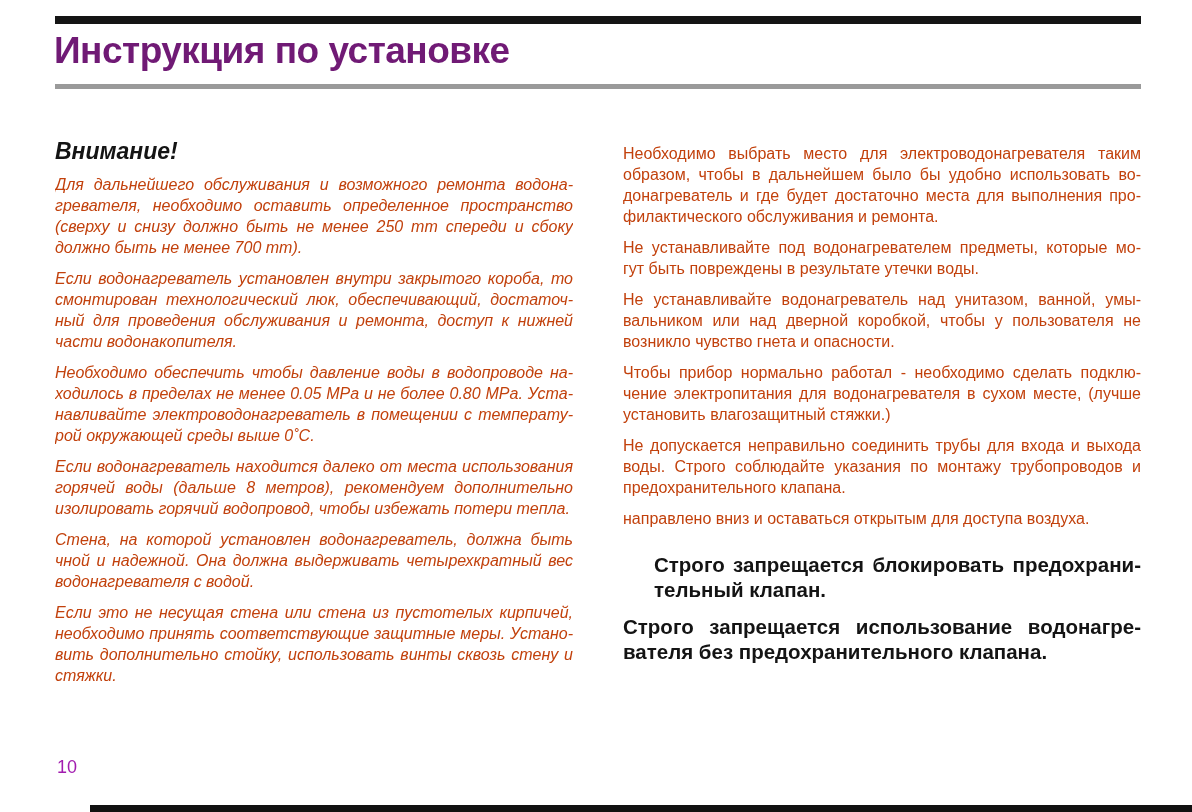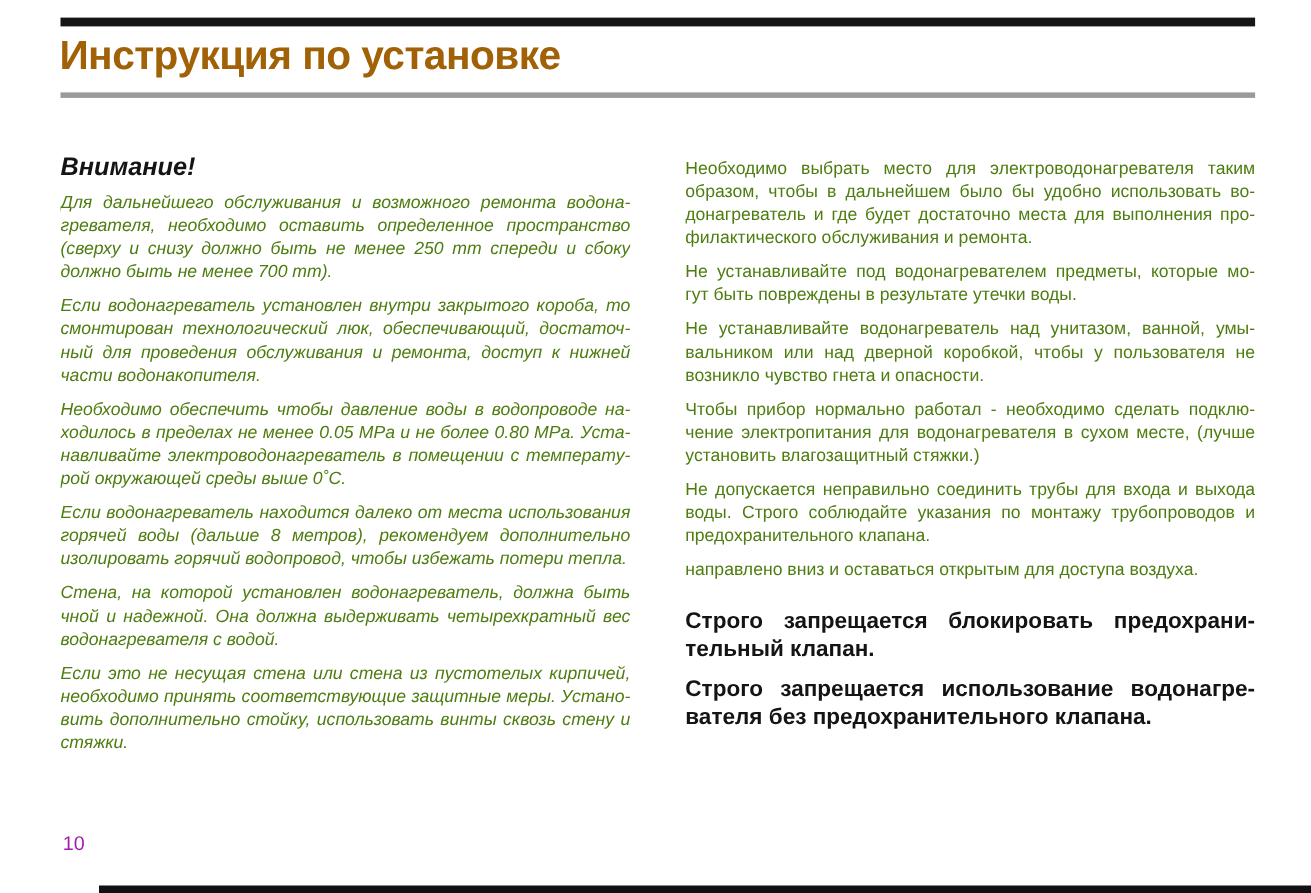--- a/index.html
+++ b/index.html
@@ -11,44 +11,44 @@
     position: relative;
     overflow: hidden;
   }
   .rule-top {
     position: absolute; left: 55px; top: 16px;
     width: 1086px; height: 8px; background: #151515;
   }
   .title {
     position: absolute; left: 54px; top: 28px; margin: 0;
     font-size: 37px; font-weight: 700; letter-spacing: -0.5px;
-    line-height: 46px; color: #a16207; white-space: nowrap;
+    line-height: 46px; color: #701a75; white-space: nowrap;
   }
   .rule-gray {
     position: absolute; left: 55px; top: 84px;
     width: 1086px; height: 5px; background: #9a9a9a;
   }
   .col { position: absolute; }
   .col-left  { left: 55px;  top: 138px; width: 518px; font-style: italic; }
   .col-right { left: 623px; top: 143px; width: 518px; }
   .attention {
     margin: 0 0 10px 0; font-size: 23px; font-weight: 700;
     line-height: 26px; color: #141414;
   }
-  .para { margin: 0 0 10px 0; font-size: 16px; color: #4d7c0f; }
+  .para { margin: 0 0 10px 0; font-size: 16px; color: #c2410c; }
   
   .jline {
     display: block; text-align: justify;
     height: 21px; line-height: 21px; overflow: hidden;
   }
   .jline:not(.last)::after {
     content: ""; display: inline-block; width: 100%; height: 0;
   }
   .warn { font-weight: 700; font-size: 20.5px; color: #141414; margin: 0 0 12px 0; }
-  .warn.first { margin-top: 23px; }
+  .warn.first { margin-top: 23px; margin-left: 31px; }
   .warn .jline { height: 25px; line-height: 25px; }
   .pagenum {
     position: absolute; left: 57px; top: 757px;
     font-size: 18px; color: #a21caf;
   }
   .bottom-edge {
     position: absolute; left: 90px; top: 805px;
     width: 1102px; height: 7px; background: #111111;
   }
 </style>

